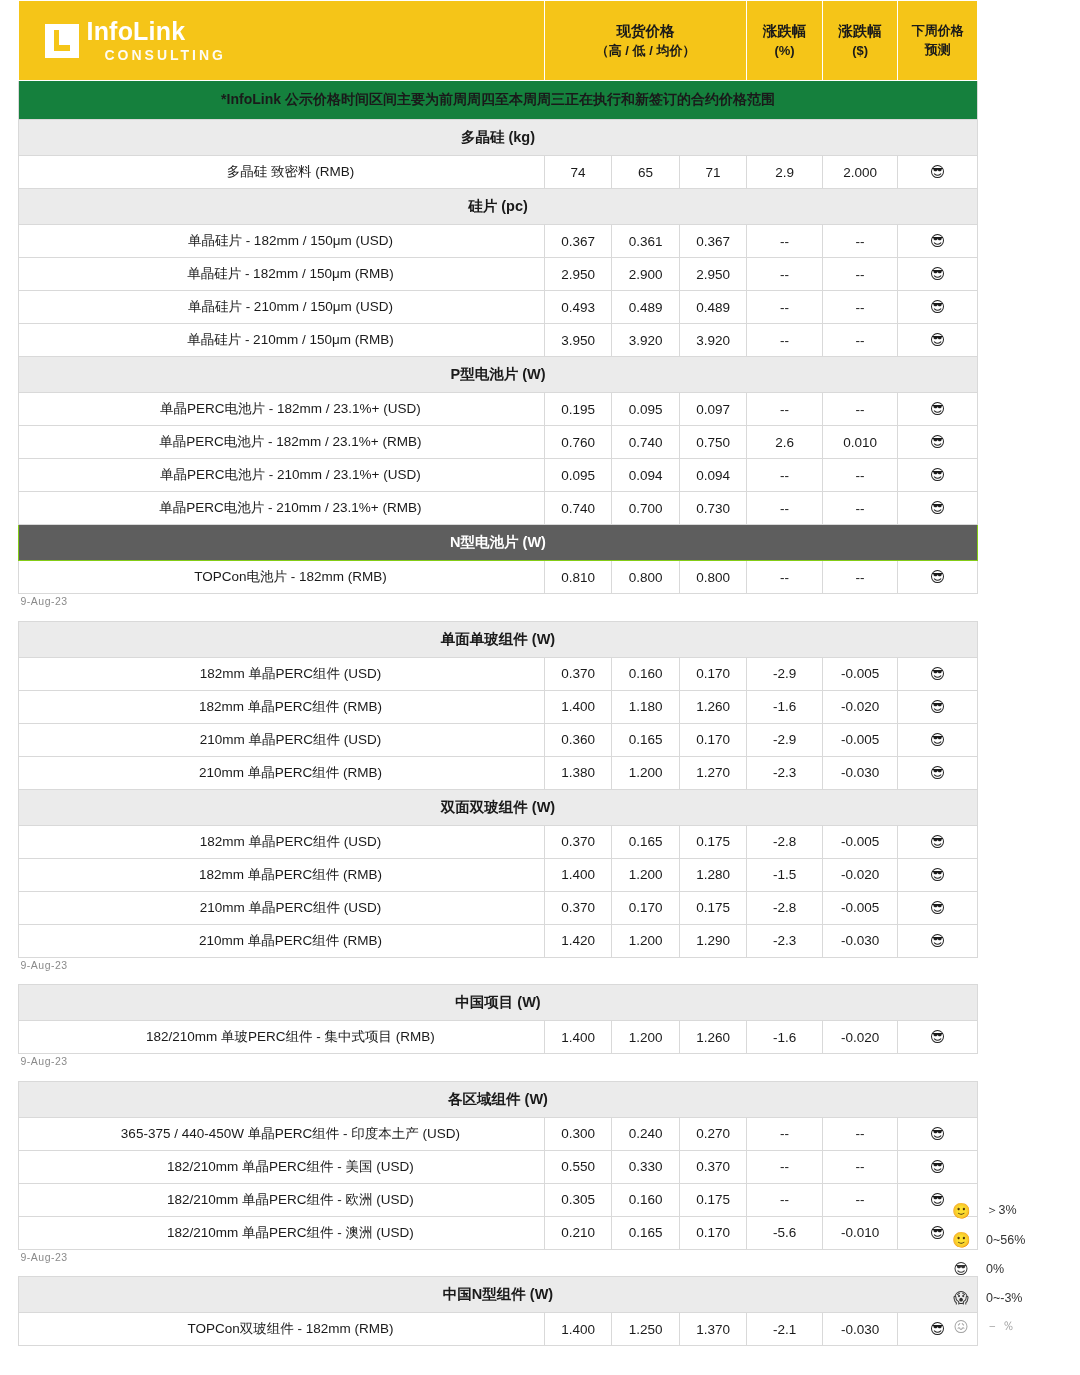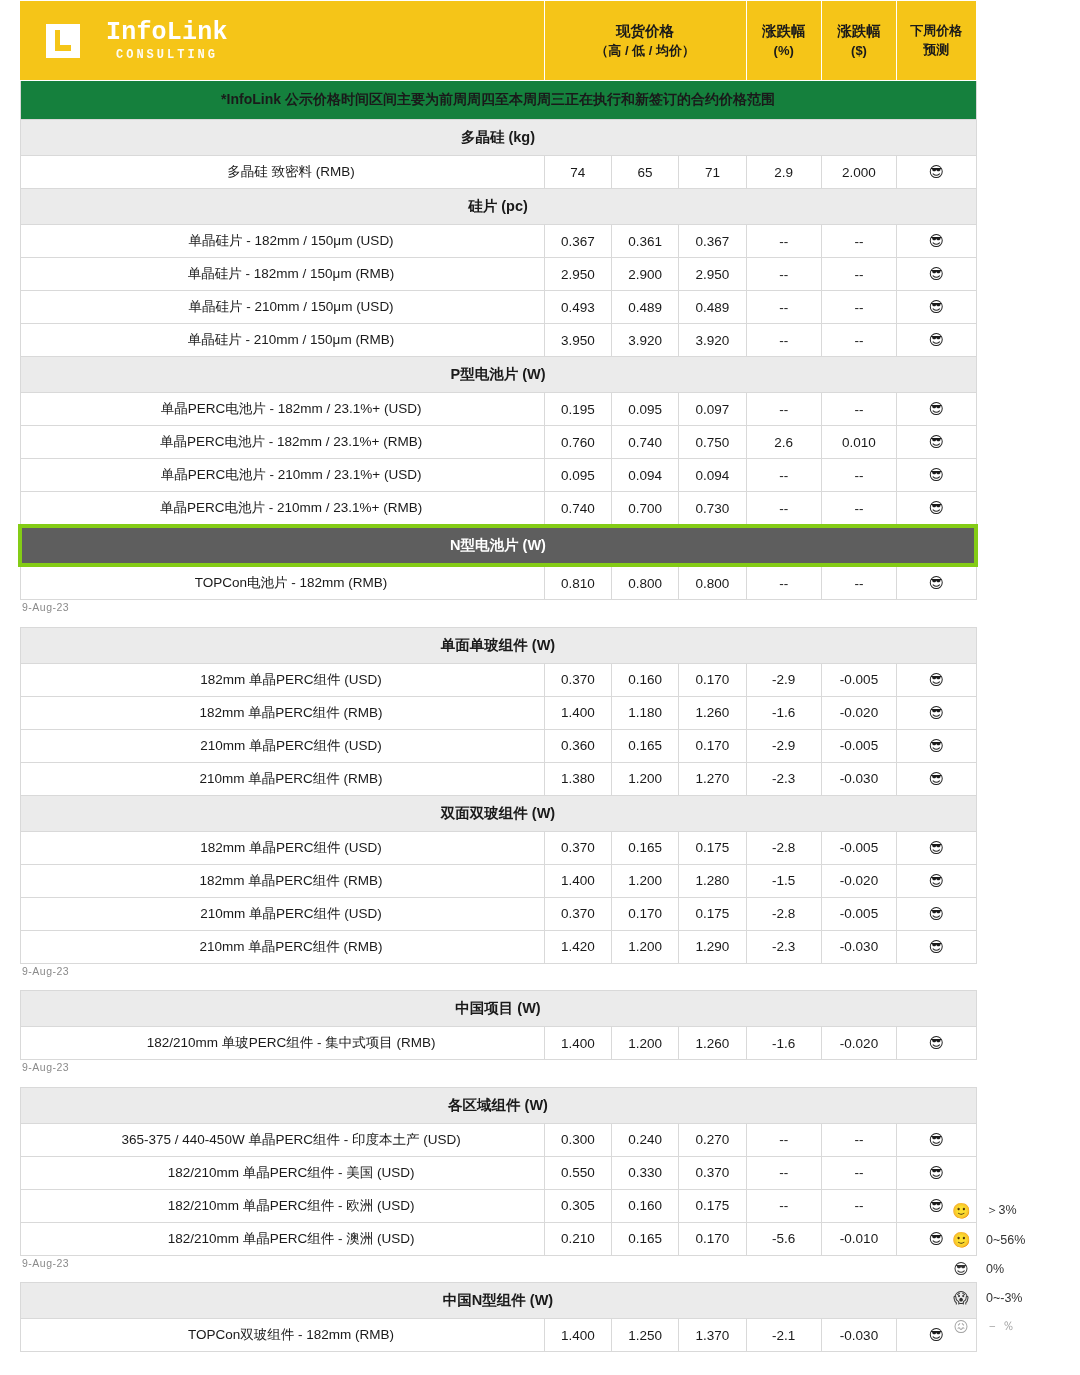--- a/index.html
+++ b/index.html
@@ -38,21 +38,21 @@
     padding: 6px 2px;
     line-height: 1.45;
     height: 80px;
   }
   .hdr td.logo-cell {
     background: #f5c518;
     border-left: none;
     text-align: left;
     padding-left: 26px;
   }
-  .logo-wrap { display: flex; align-items: center; gap: 26px; font-family: Liberation Mono, monospace; }
+  .logo-wrap { display: flex; align-items: center; gap: 8px; }
   .logo-mark {
     width: 34px; height: 34px;
     background: #ffffff;
     display: inline-block;
     position: relative;
     flex: none;
   }
   .logo-mark::before {
     content: "";
     position: absolute;
@@ -68,22 +68,22 @@
     background: #f5c518;
   }
   .logo-text {
     display: flex; flex-direction: column; line-height: 1;
   }
   .logo-name {
     font-size: 25px; font-weight: bold; color: #ffffff;
     letter-spacing: .2px;
   }
   .logo-sub {
-    font-size: 12px; color: #ffffff; letter-spacing: 3px;
-    margin-top: 4px; margin-left: 10px; opacity: .95;
+    font-size: 14px; color: #ffffff; letter-spacing: 3px;
+    margin-top: 4px; margin-left: 18px; opacity: .95;
   }
 
   
   .note td {
     border: 1px solid #d9d9d9;
     background: #15803d;
     text-align: center;
     font-size: 14px;
     font-weight: bold;
     padding: 10px 4px;
@@ -96,21 +96,21 @@
     border: 1px solid #d9d9d9;
     text-align: center;
     font-weight: bold;
     font-size: 14.5px;
     padding: 8px 4px;
     color: #1a1a1a;
   }
   .sect.dark td {
     background: #5e5e5e;
     color: #ffffff;
-    border: 4px solid #84cc16;
+    border: 1px solid #84cc16;
   }
 
   
   .data td {
     border: 1px solid #d9d9d9;
     font-size: 13.5px;
     padding: 7px 6px;
     color: #1a1a1a;
     height: 29px;
   }

